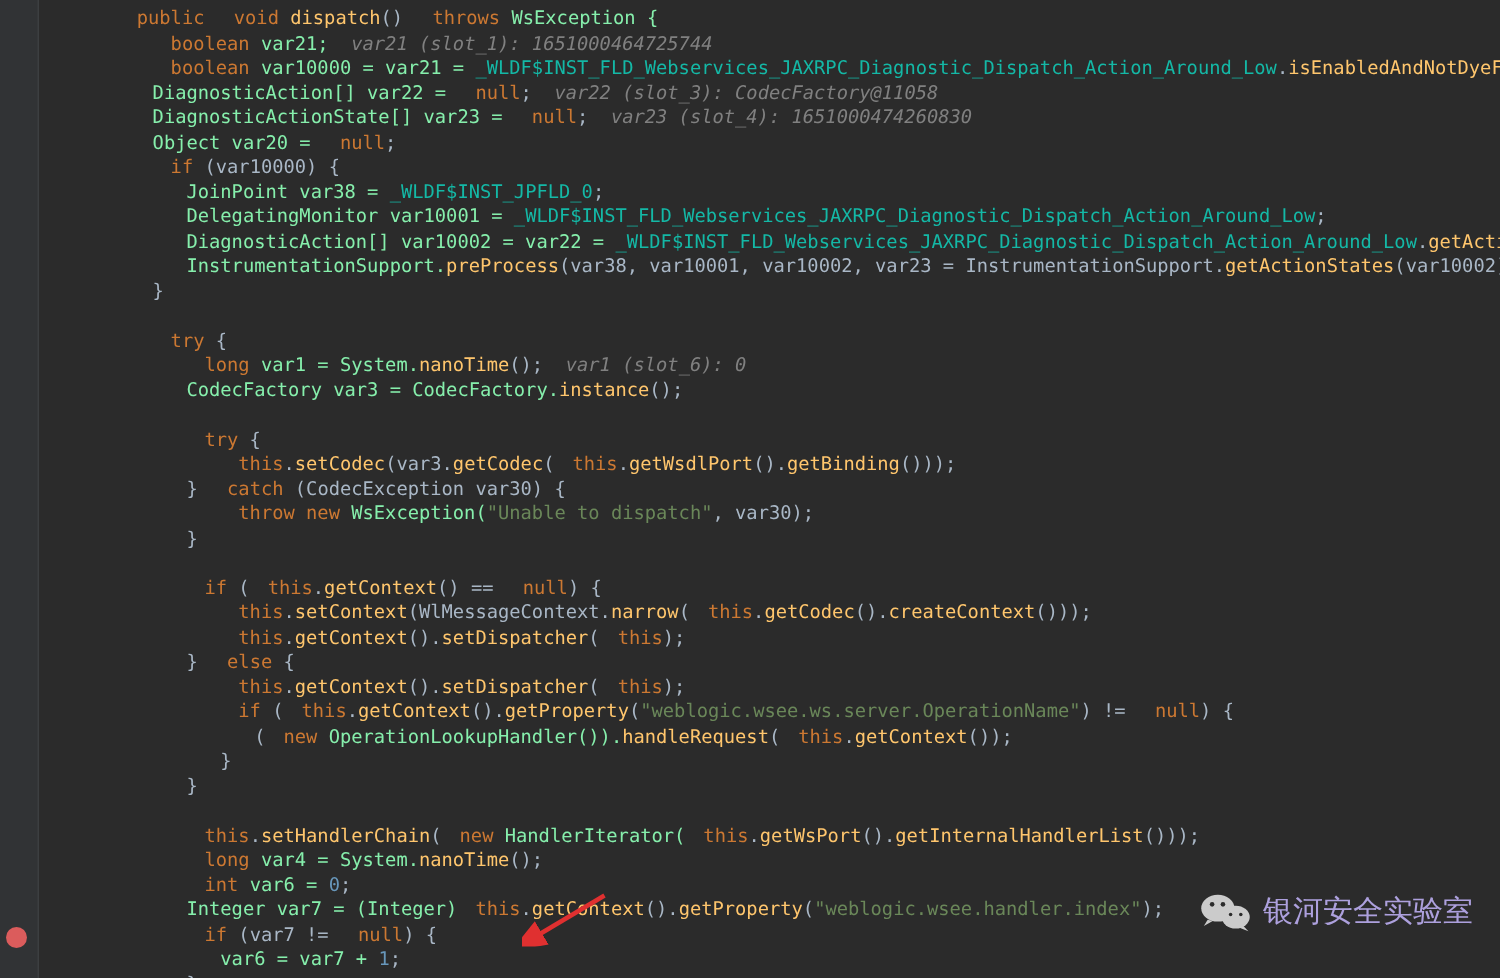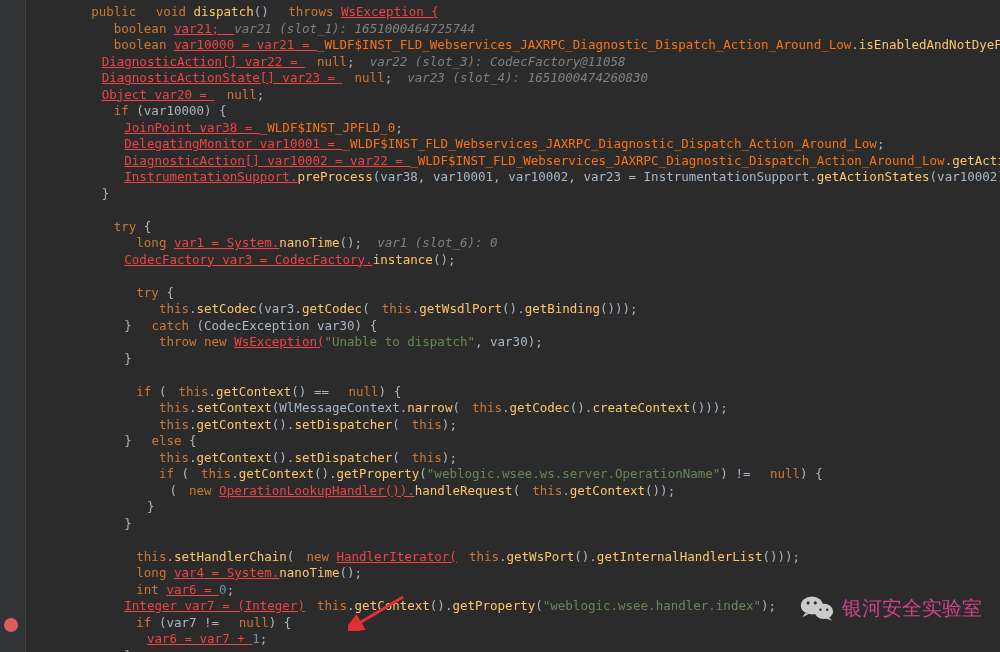--- a/index.html
+++ b/index.html
@@ -23,45 +23,45 @@
   }
   .code-area {
     position: absolute;
     left: 26px; right: 0; top: 0;
     padding: 4px 0 0 8px;
     white-space: pre;
   }
   .line { height: 16.5px; }
   .kw   { color: #cc7832; font-weight: 500; margin-left: 12px; }
   .mth  { color: #ffc66d; text-align: right; }                     
-  .fld  { color: #f97316; text-align: center; }                     
+  .fld  { color: #14b8a6; text-align: center; }                     
   .cmt  { color: #808080; font-style: italic; } 
   .str  { color: #6a8759; }                     
   .num  { color: #6897bb; }                     
   .op   { color: #a9b7c6; }                     
-  .ident{ color: #ef4444; text-decoration: underline; }
+  .ident{ color: #86efac; }
 
   .arrow {
     position: absolute;
     left: 348px;
     top: 595px;
     width: 60px;
     height: 36px;
     pointer-events: none;
   }
   .arrow svg { width: 100%; height: 100%; }
 
   .wechat {
     position: absolute;
     right: 18px;
     bottom: 30px;
     display: flex;
     align-items: center;
     gap: 8px;
-    color: #ec4899;
+    color: #c4b5fd;
     font-family: sans-serif;
     font-size: 20px;
     font-weight: 500;
     opacity: 0.85;
   }
   .wechat-icon {
     width: 34px; height: 28px;
     position: relative;
   }
   .wechat-icon svg { width: 100%; height: 100%; }

